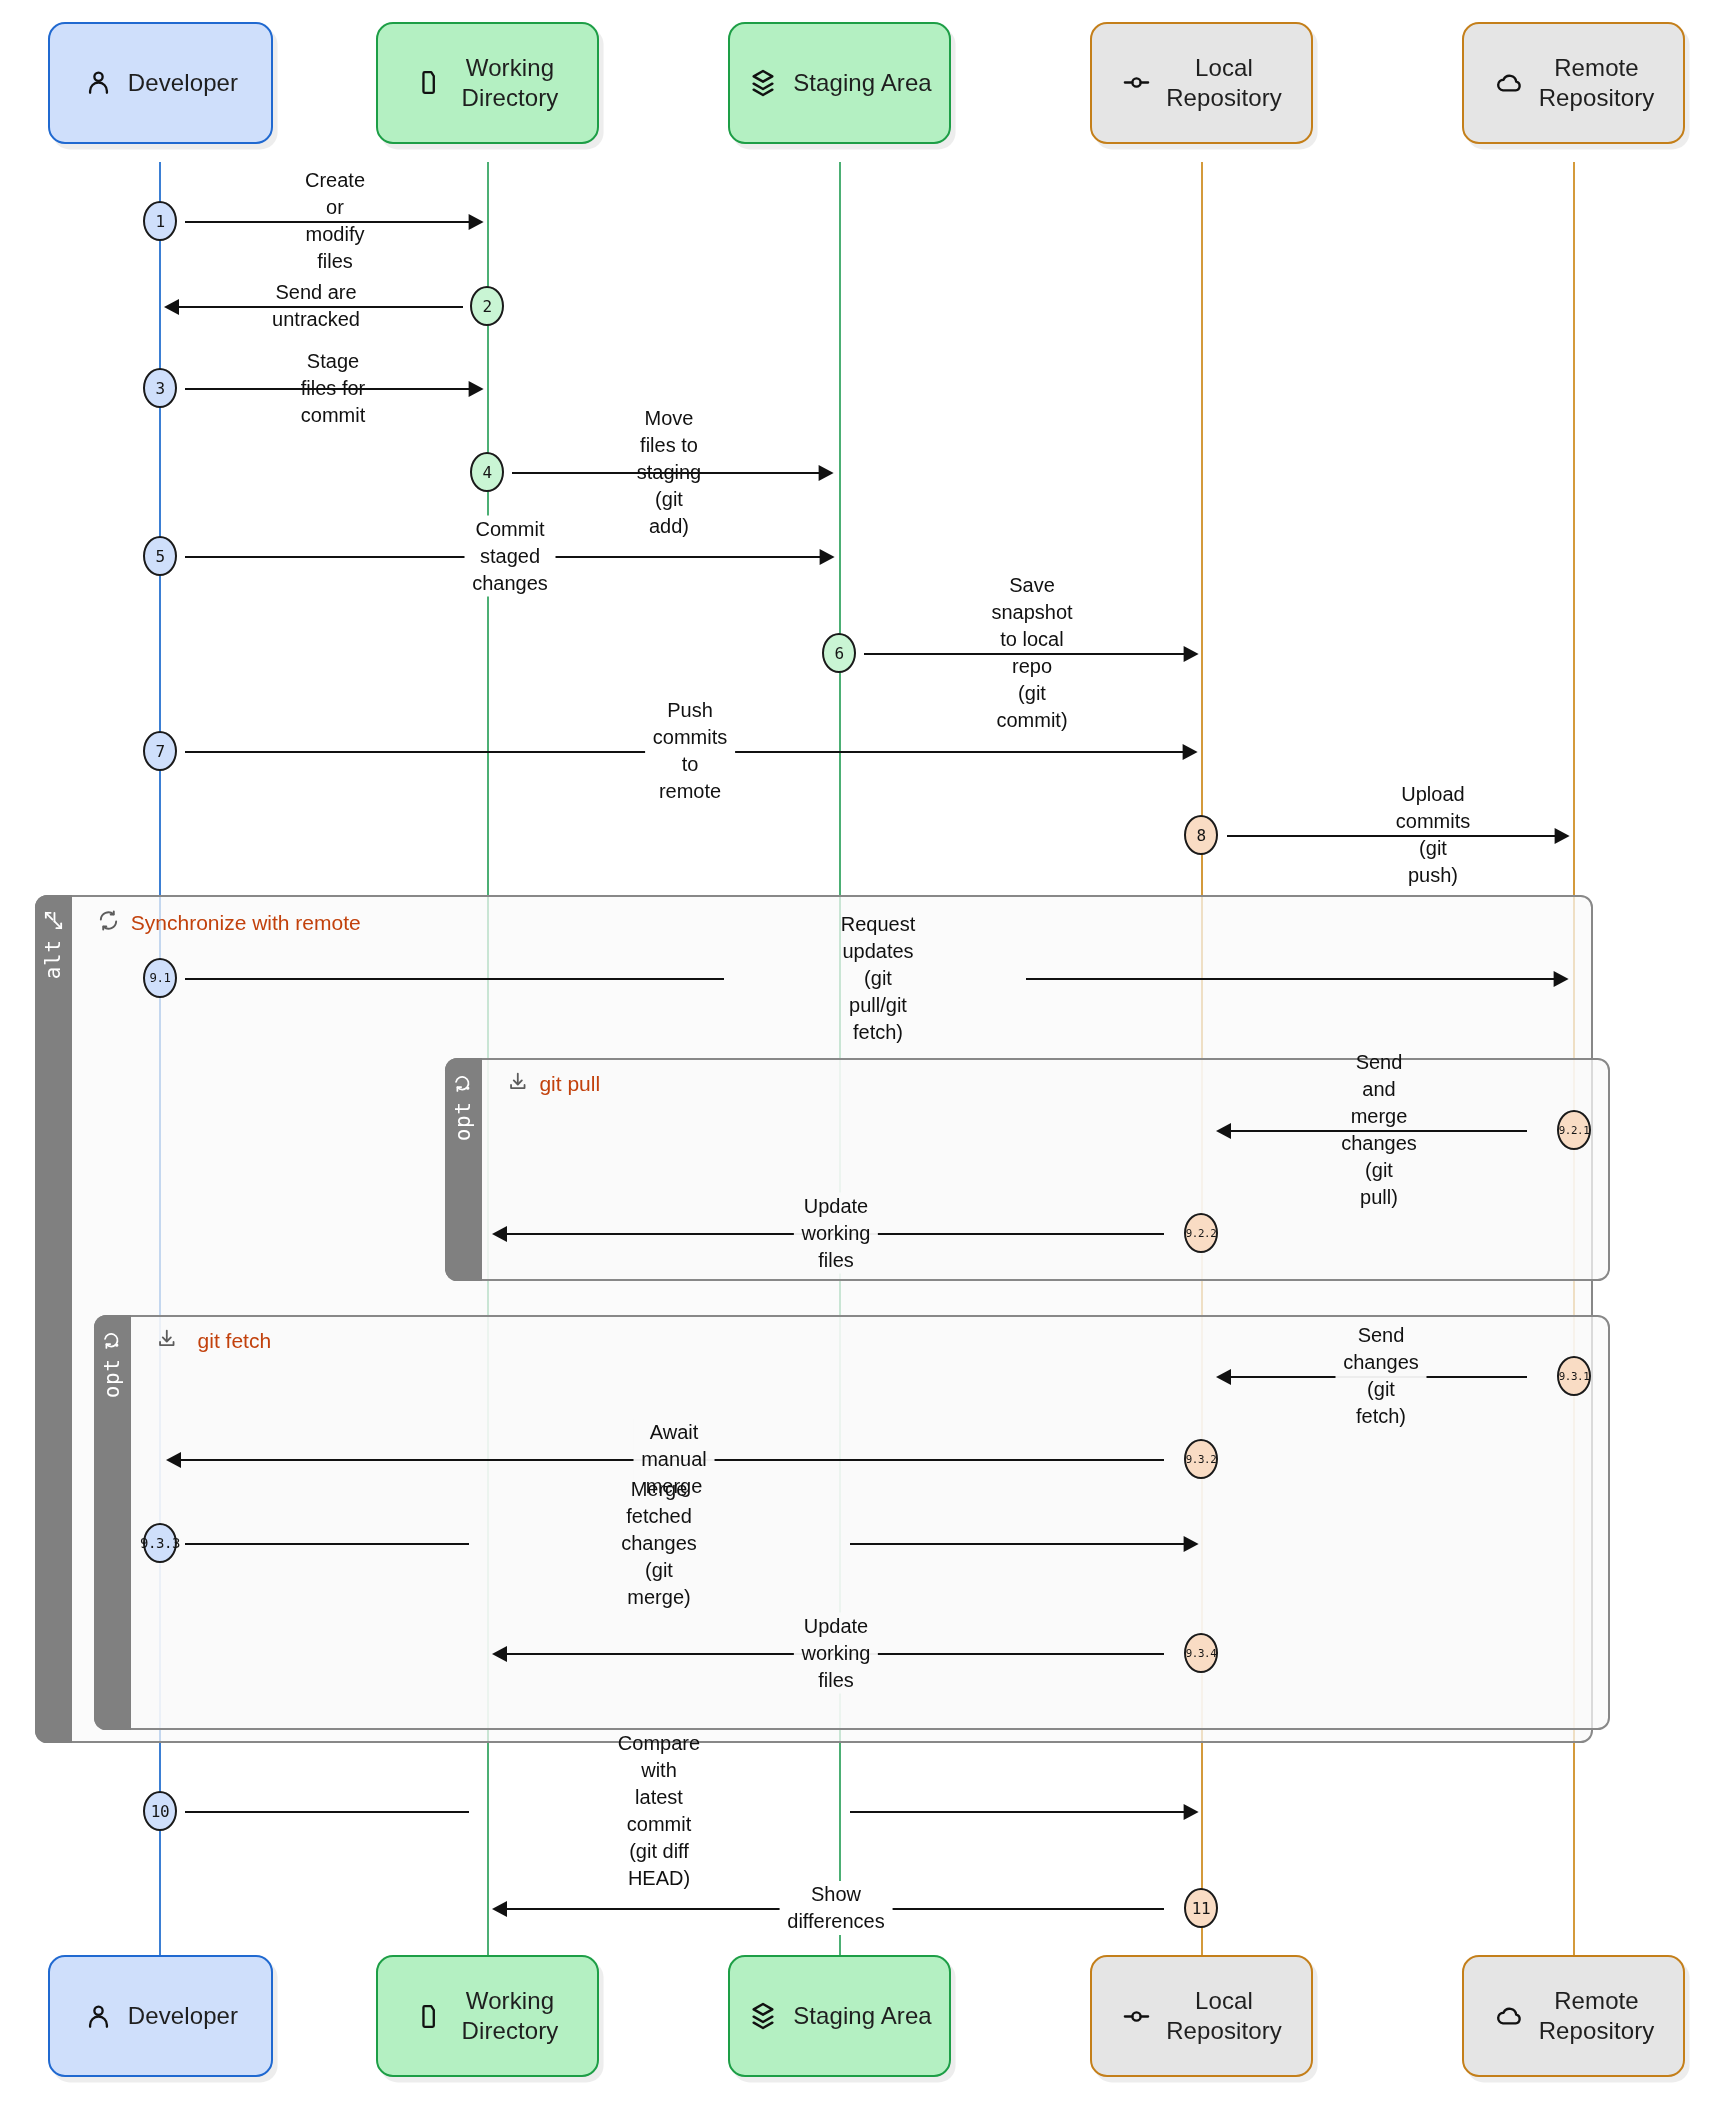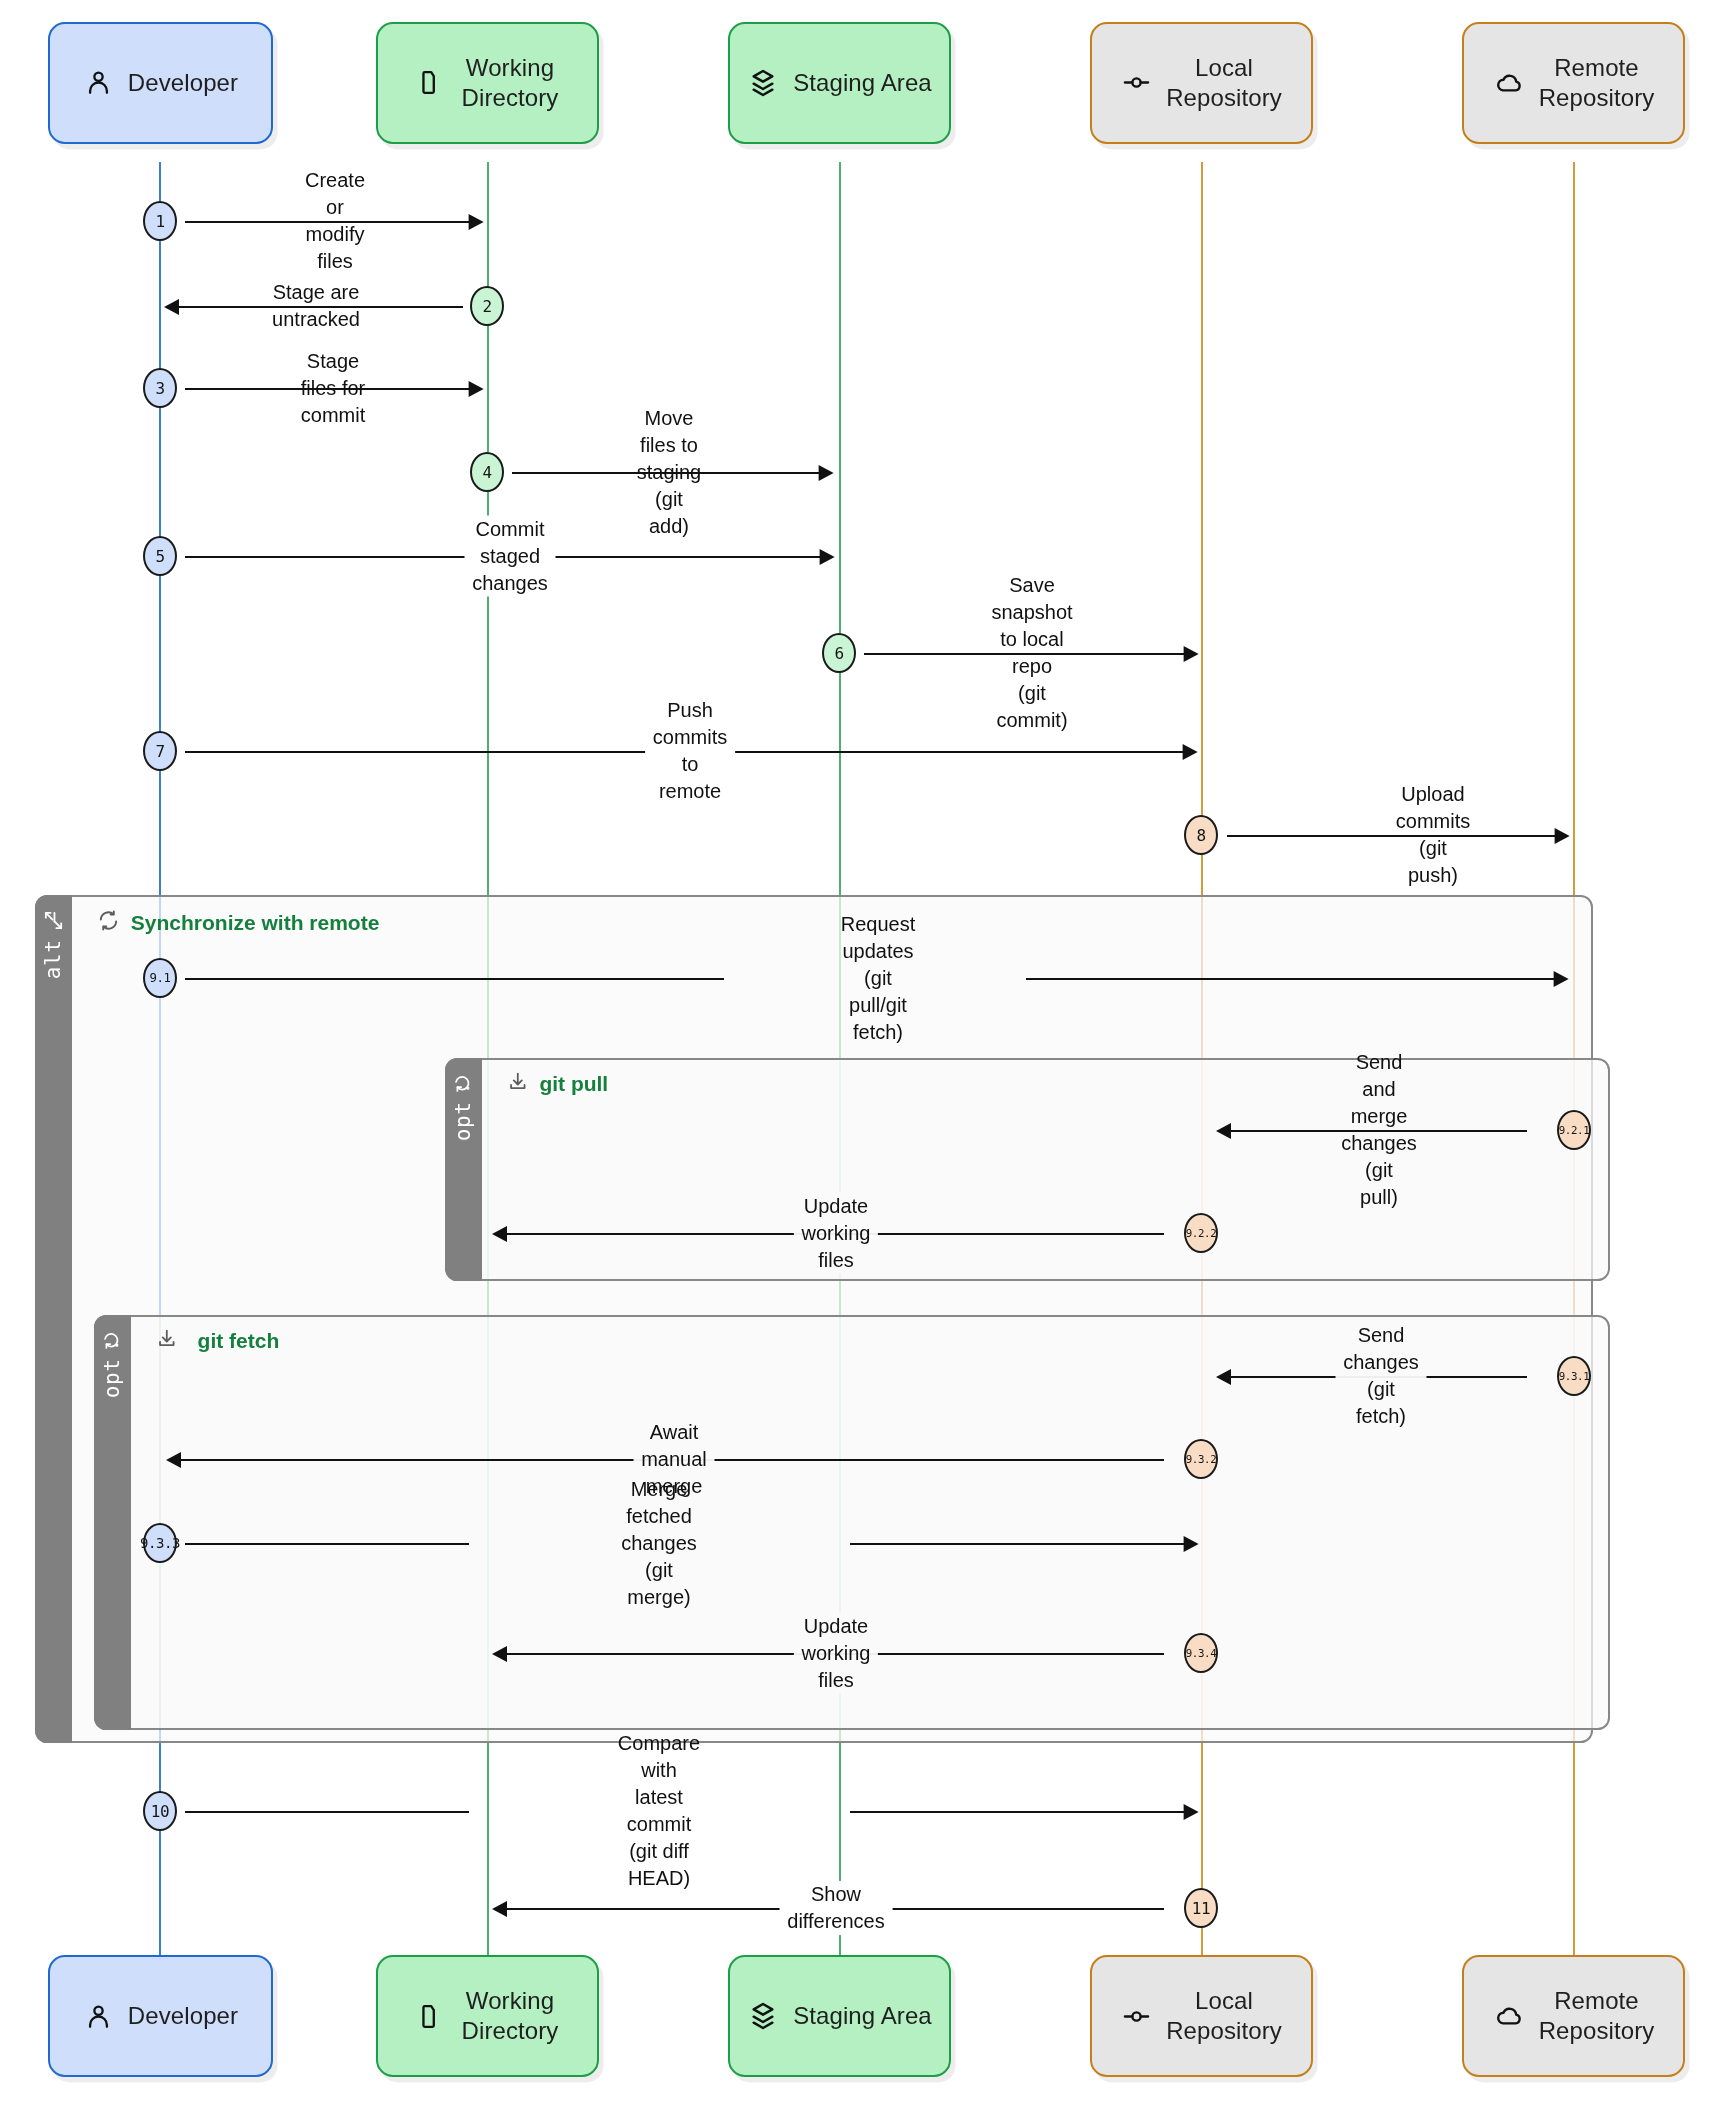--- a/index.html
+++ b/index.html
@@ -144,21 +144,21 @@
   }
   .frame-tab .tab-icon { transform: rotate(180deg); }
   .frame-title {
     position: absolute;
     display: flex;
     align-items: center;
     gap: 10.8px;
     color: #5c5c5c;
     font-size: 21px;
   }
-  .frame-title .ft-text { color: #15803d; font-weight: bold; }
+  .frame-title .ft-text { color: #c2410c; }
 </style>
 </head>
 <body>
 
 <div id="stage">
 
   <div class="lifeline" style="left:159px; background:#3b7fd4;"></div>
   <div class="lifeline" style="left:487px; background:#4caf74;"></div>
   <div class="lifeline" style="left:839px; background:#4caf74;"></div>
   <div class="lifeline" style="left:1201px; background:#d49a3b;"></div>
@@ -219,21 +219,21 @@
   <div class="msg" style="left:0; top:221px;">
     <div class="msg-line" style="left:185px; width:290px;"></div>
     <div class="arrowhead arrow-right" style="left:484px;"></div>
     <div class="msg-label" style="left:335px; top:0px;">Create or modify files</div>
   </div>
   <div class="seqnum sn-blue" style="left:160px; top:221px;">1</div>
 
   <div class="msg" style="left:0; top:306px;">
     <div class="msg-line" style="left:173px; width:290px;"></div>
     <div class="arrowhead arrow-left" style="left:164px;"></div>
-    <div class="msg-label" style="left:316px; top:0px;">Stage are untracked</div>
+    <div class="msg-label" style="left:316px; top:0px;">Send are untracked</div>
   </div>
   <div class="seqnum sn-green" style="left:487px; top:306px;">2</div>
 
   <div class="msg" style="left:0; top:388px;">
     <div class="msg-line" style="left:185px; width:290px;"></div>
     <div class="arrowhead arrow-right" style="left:484px;"></div>
     <div class="msg-label" style="left:333px; top:0px;">Stage files for commit</div>
   </div>
   <div class="seqnum sn-blue" style="left:160px; top:388px;">3</div>
 

